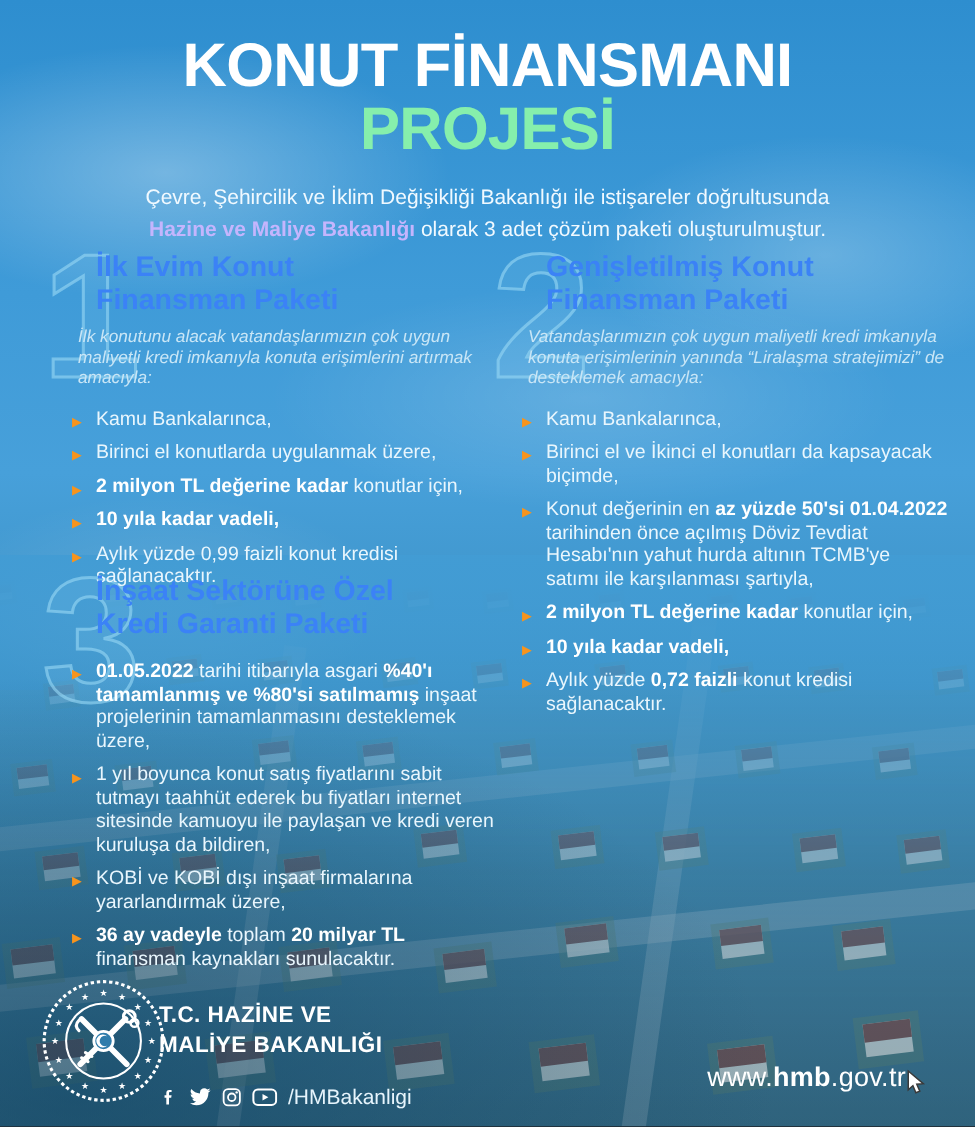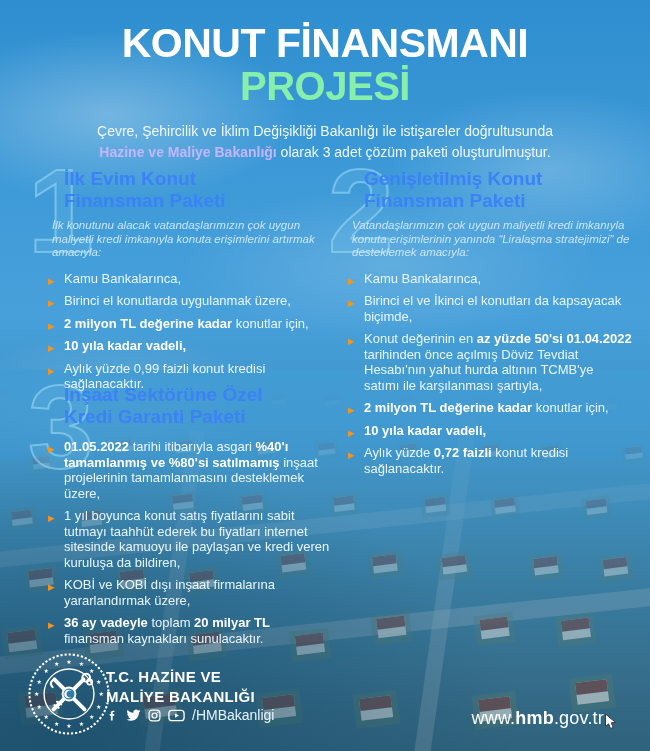--- a/index.html
+++ b/index.html
@@ -69,21 +69,21 @@
   .pkg li::before{
     content:"\25B6";position:absolute;left:0;top:3px;
     font-size:8.5px;color:#f7941d;
   }
   .pkg li b{color:#fff;}
   
   .ftr{position:absolute;left:0;bottom:0;width:650px;height:110px;}
   .emblem{position:absolute;left:26px;top:10px;width:86px;height:86px;}
   .ministry{position:absolute;left:106px;top:26px;}
   .mline{font-size:15px;line-height:20px;font-weight:bold;color:#fff;letter-spacing:.3px;}
-  .social{display:flex;align-items:center;gap:7px;margin-top:0;}
+  .social{display:flex;align-items:center;gap:7px;margin-top:16px;}
   .social svg{display:block;}
   .handle{font-size:14px;color:#e6f4fc;}
   .website{
     position:absolute;right:46px;bottom:22px;
     font-size:18px;color:#fff;letter-spacing:.2px;
   }
   .website b{font-weight:bold;}
   .cursor{position:absolute;right:-15px;top:5px;}
 </style>
 </head>

